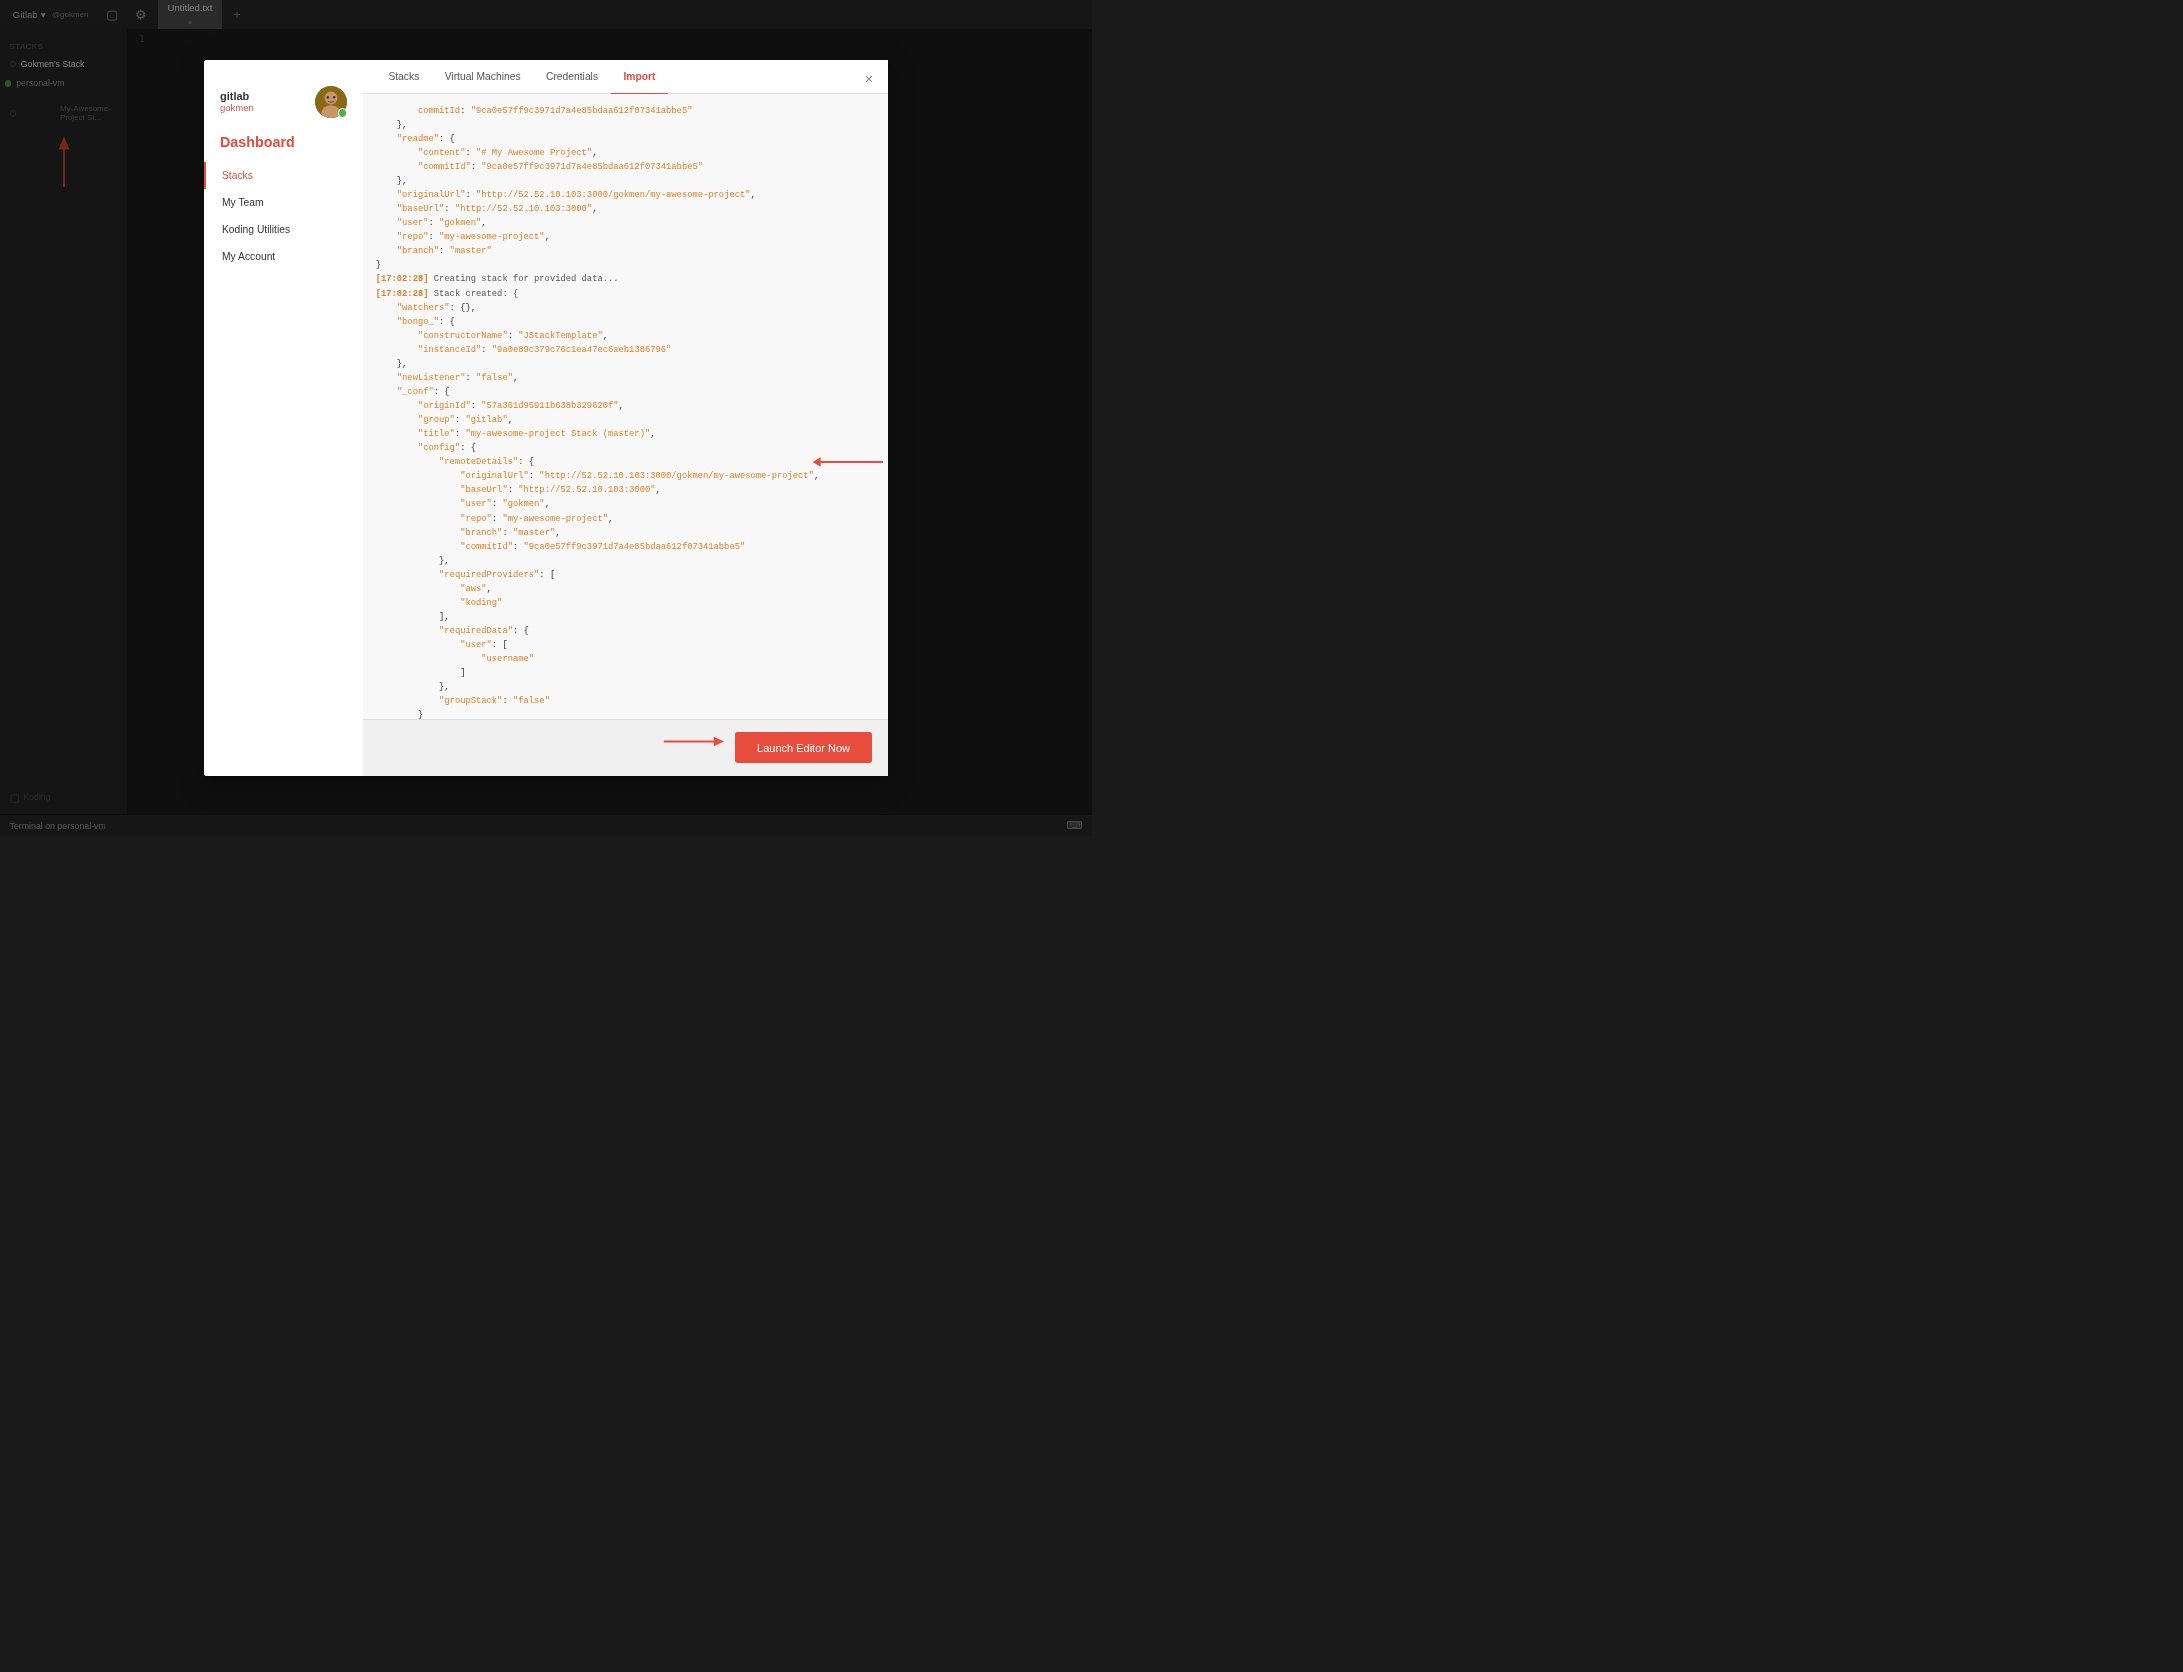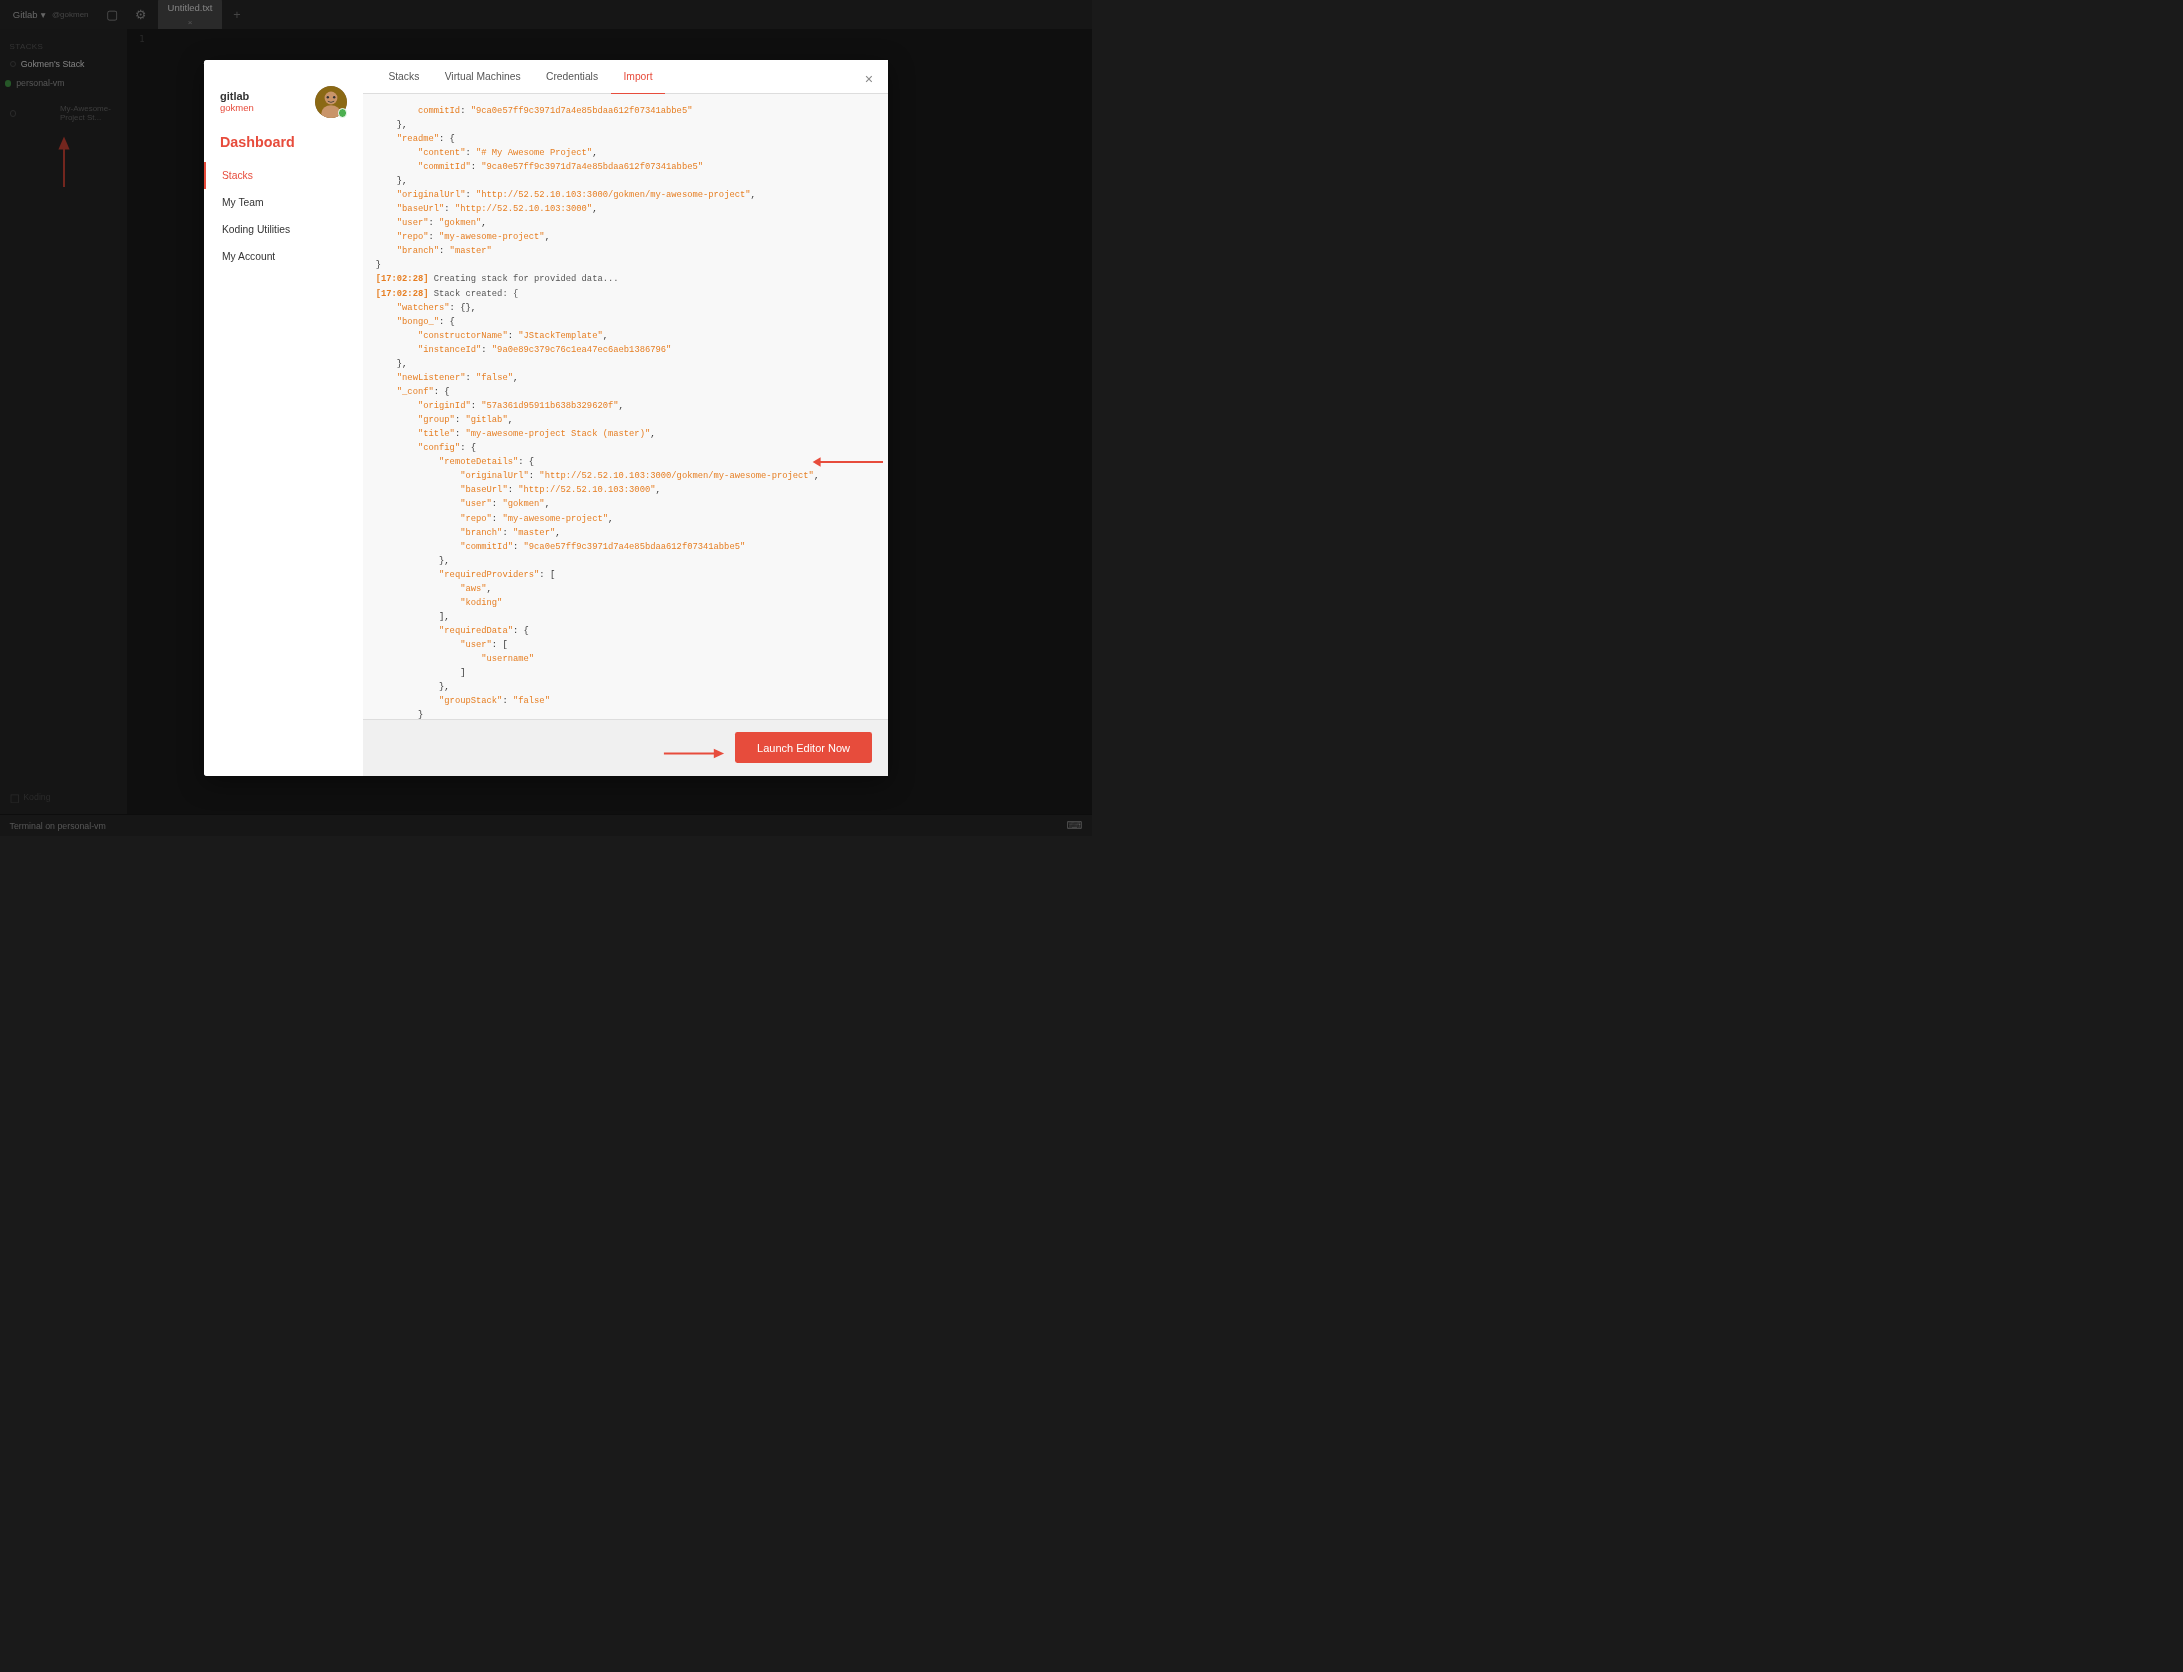--- a/index.html
+++ b/index.html
@@ -277,20 +277,21 @@
       padding: 11px 12.7px;
       font-size: 10.3px;
       color: #555;
       cursor: pointer;
       border-bottom: 1.6px solid transparent;
       margin-bottom: -0.8px;
     }
     .modal-tab.active {
       color: #e74c3c;
       border-bottom-color: #e74c3c;
+      font-weight: bold;
     }
 
     
     .modal-content-area {
       flex: 1;
       overflow-y: auto;
       padding: 0;
       background: #f8f8f8;
     }
 
@@ -309,21 +310,21 @@
     .log-timestamp { color: #e67e22; font-weight: bold; }
     .log-plain { color: #555; }
 
     
     .modal-footer {
       padding: 12.7px 16px;
       background: #f0f0f0;
       border-top: 0.8px solid #ddd;
       display: flex;
       justify-content: flex-end;
-      align-items: flex-end;
+      align-items: flex-start;
     }
     .btn-launch {
       background: #e74c3c;
       color: #fff;
       border: none;
       padding: 9.5px 22px;
       font-size: 11px;
       font-weight: 500;
       border-radius: 2.4px;
       cursor: pointer;

